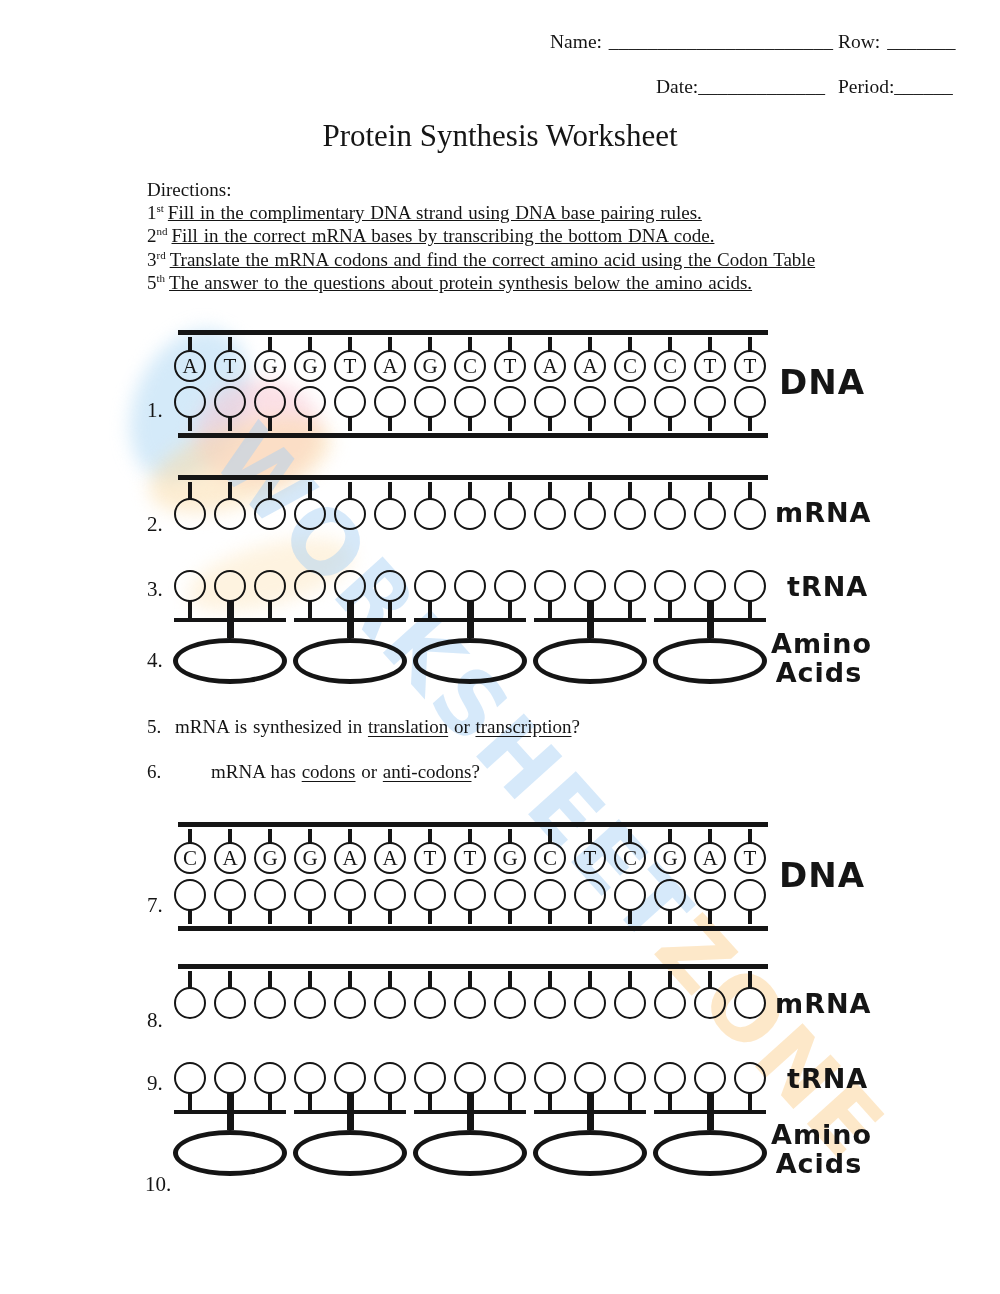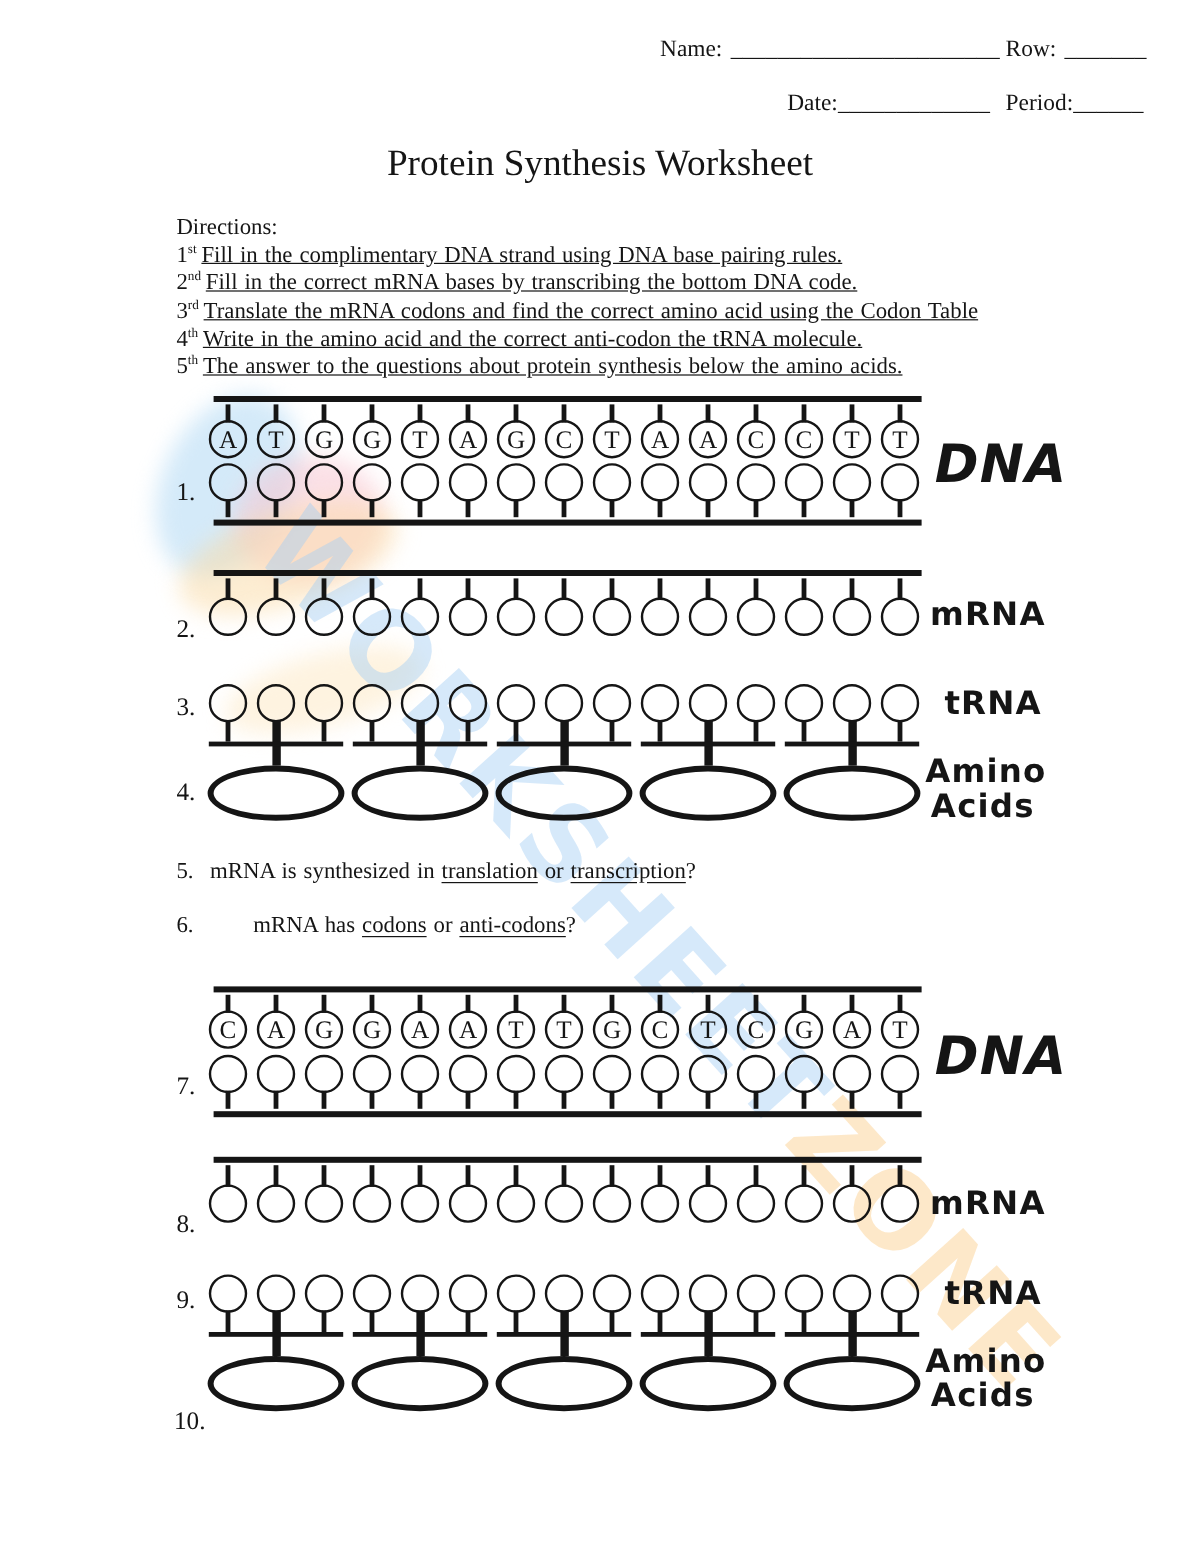--- a/index.html
+++ b/index.html
@@ -25,21 +25,21 @@
   .title { left:0; right:0; top:118px; text-align:center; font-size:31px; }
   .dirs { left:147px; top:178px; width:760px; font-size:19px; line-height:23.2px; word-spacing:1px; }
   .dir-line sup { font-size:11px; line-height:0; }
   .dir-text { margin-left:4px;text-decoration:underline; }
   .rownum { font-size:21px; }
   .qtext { font-size:19px; word-spacing:1px; }
   .ul { text-decoration:underline; text-underline-offset:3px; }
 
   
   .biglbl { font-family:"DejaVu Sans", sans-serif; font-weight:bold; letter-spacing:1px; }
-  .lbl-dna  { font-size:44px;font-style:italic; }
+  .lbl-dna  { font-size:34px; }
   .lbl-med  { font-size:27px; }
   .lbl-amino { width:96px; text-align:center; line-height:29px; }
 
   
   .rail { position:absolute; left:178px; width:590px; height:5px; background:#151515; }
   .crow { position:absolute; left:0; top:0; width:100%; height:0; }
   .c {
     position:absolute; top:0; left:calc(174px + var(--i)*40px);
     width:32px; height:32px; box-sizing:border-box;
     border:2px solid #151515; border-radius:50%;
@@ -81,21 +81,20 @@
     <div class="abs hdr" style="left:656px; top:76px;"><span>Date:</span><span>_____________</span></div>
     <div class="abs hdr" style="left:838px; top:76px;"><span>Period:</span><span>______</span></div>
 
     <div class="abs title">Protein Synthesis Worksheet</div>
 
     <div class="abs dirs">
       <div class="dir-line">Directions:</div>
       <div class="dir-line"><span>1</span><sup>st</sup><span class="dir-text">Fill in the complimentary DNA strand using DNA base pairing rules.</span></div>
       <div class="dir-line"><span>2</span><sup>nd</sup><span class="dir-text">Fill in the correct mRNA bases by transcribing the bottom DNA code.</span></div>
       <div class="dir-line"><span>3</span><sup>rd</sup><span class="dir-text">Translate the mRNA codons and find the correct amino acid using the Codon Table</span></div>
-      <div class="dir-line"><span>4</span><sup>th</sup><span class="dir-text">Write in the amino acid and the correct anti-codon the tRNA molecule.</span></div>
       <div class="dir-line"><span>5</span><sup>th</sup><span class="dir-text">The answer to the questions about protein synthesis below the amino acids.</span></div>
     </div>
 
     <div class="rail" style="top:330px;"></div>
     <div class="crow" style="top:350px;">
       <span class="c su i0">A</span>
       <span class="c su i1">T</span>
       <span class="c su i2">G</span>
       <span class="c su i3">G</span>
       <span class="c su i4">T</span>

